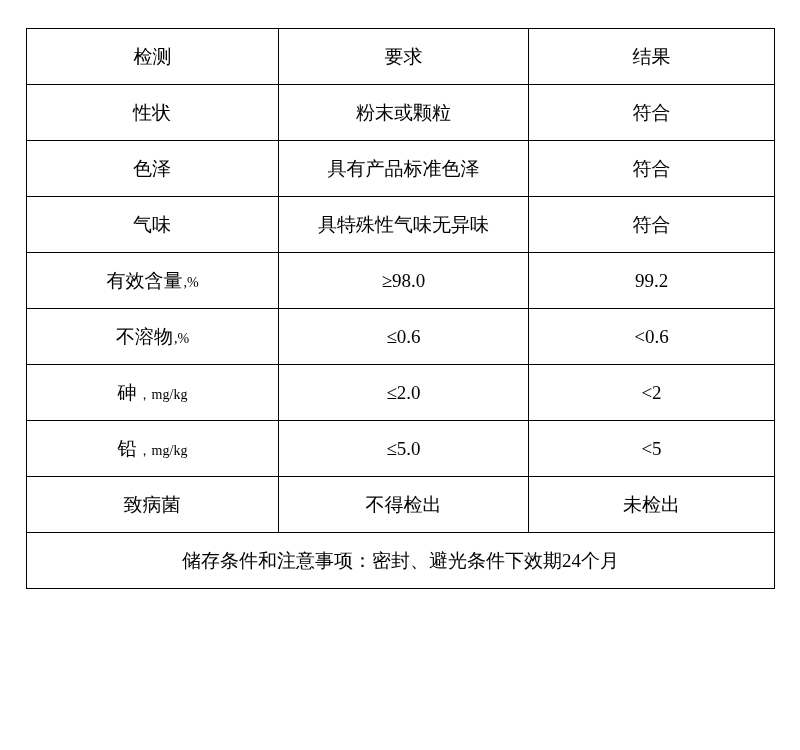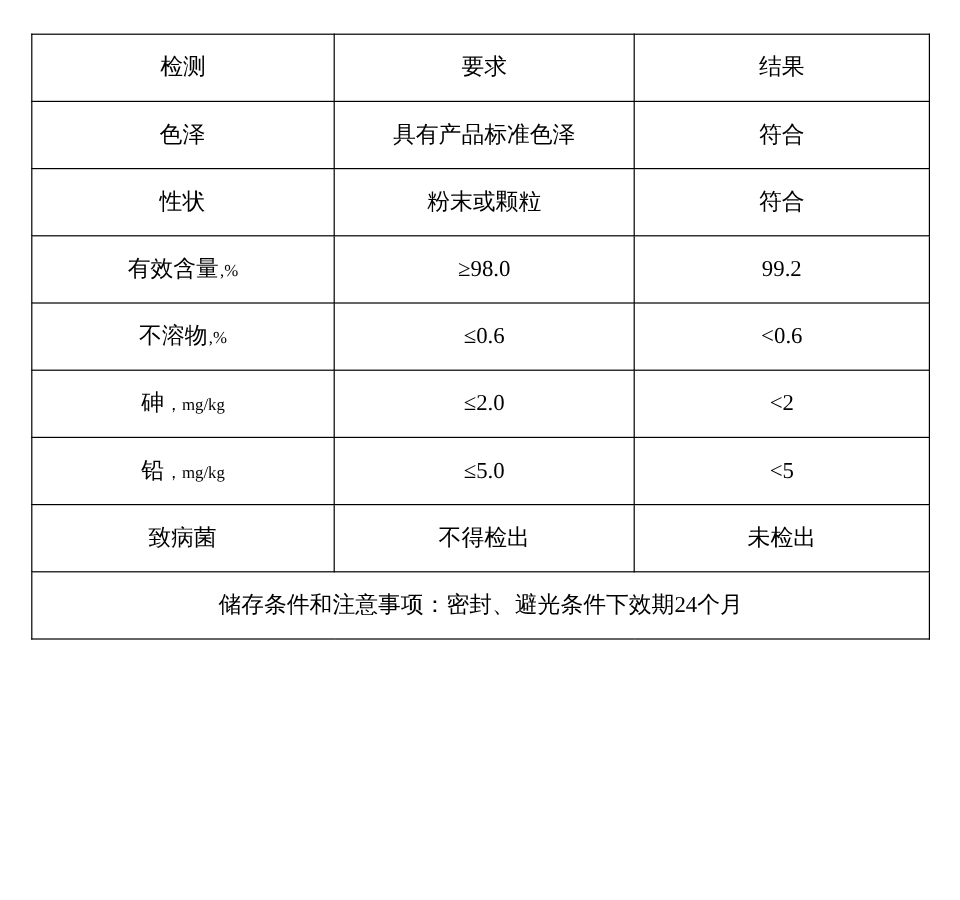--- a/index.html
+++ b/index.html
@@ -74,39 +74,49 @@
     <tbody>
       <tr class="hdr">
         <td>检测</td>
         <td>要求</td>
         <td>结果</td>
       </tr>
 
       <tr>
         <td>
           <span class="cellwrap">
+              <span>性状</span>
+              <span class="unit"></span>
+            </span>
+        </td>
+        <td>粉末或颗粒</td>
+        <td>符合</td>
+      </tr>
+
+      <tr>
+        <td>
+          <span class="cellwrap">
               <span>色泽</span>
               <span class="unit"></span>
             </span>
         </td>
         <td>具有产品标准色泽</td>
         <td>符合</td>
       </tr>
 
       <tr>
         <td>
           <span class="cellwrap">
-              <span>性状</span>
+              <span>气味</span>
               <span class="unit"></span>
             </span>
         </td>
-        <td>粉末或颗粒</td>
+        <td>具特殊性气味无异味</td>
         <td>符合</td>
       </tr>
-
 
       <tr>
         <td>
           <span class="cellwrap">
               <span>有效含量</span>
               <span class="unit">,%</span>
             </span>
         </td>
         <td>≥98.0</td>
         <td>99.2</td>

